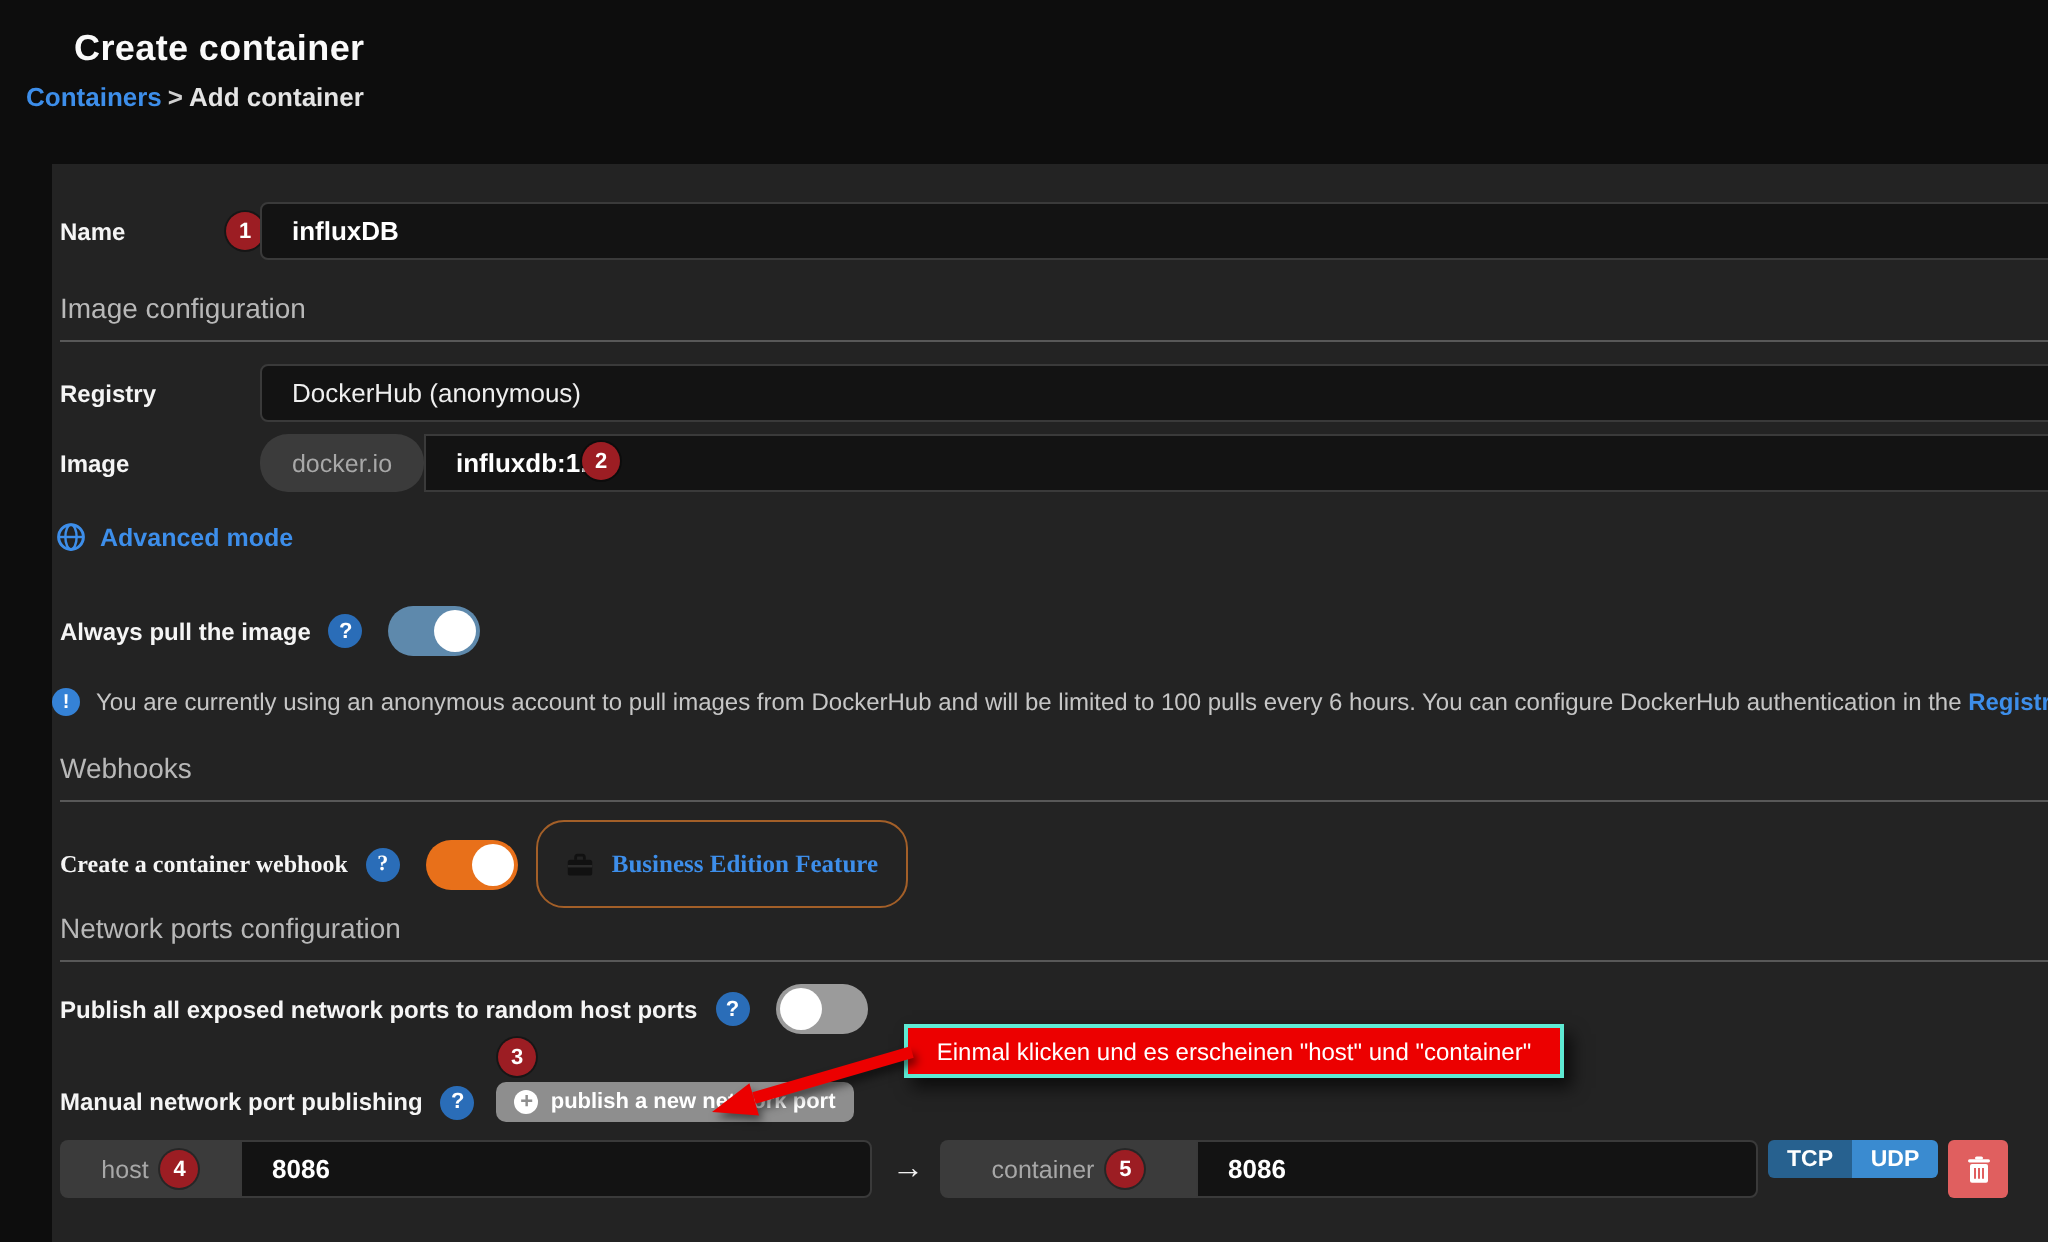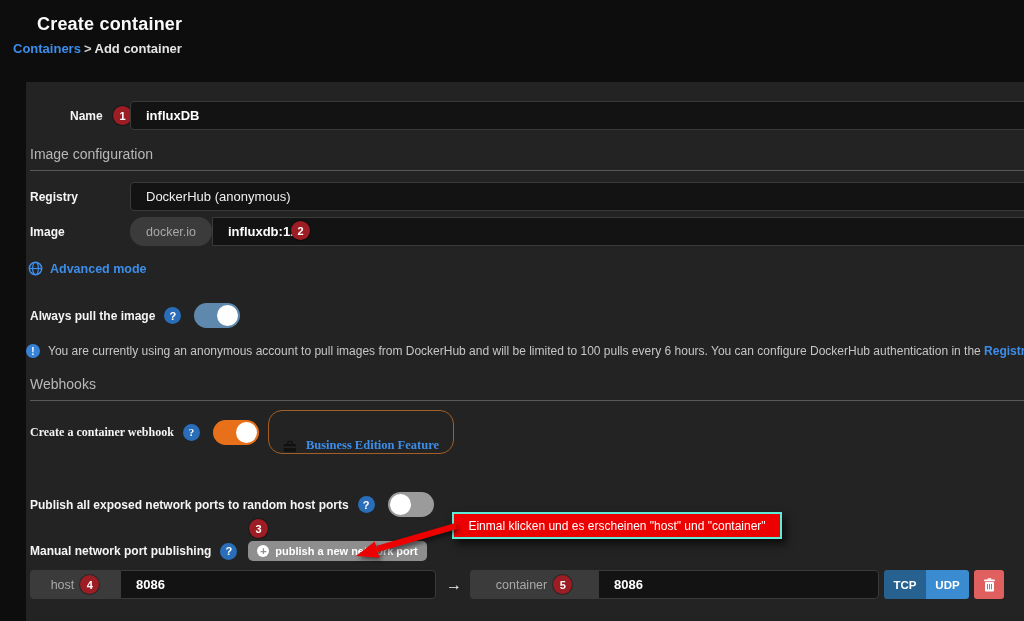--- a/index.html
+++ b/index.html
@@ -62,21 +62,21 @@
   .toggle { width:46px; height:25px; border-radius:13px; position:relative; cursor:pointer; flex:0 0 auto; }
   .toggle .knob { position:absolute; top:2px; width:21px; height:21px; border-radius:50%; background:#ffffff; }
   .toggle.on-blue { background:#5e89ac; }
   .toggle.on-orange { background:#e8701a; }
   .toggle.off { background:#9b9b9b; }
   .toggle .knob.right { right:2px; }
   .toggle .knob.left { left:2px; }
 
   
   .biz-pill {
-    display:flex; align-items:flex-end; gap:9px; height:44px; padding:0 14px;
+    display:flex; align-items:center; gap:9px; height:44px; padding:0 14px;
     border:1px solid #a35f28; border-radius:14px; cursor:pointer;
   }
   .biz-pill .txt { color:#3d8eea; font-size:12.5px; font-weight:700; }
 
   
   .notice { left:26px; top:344px; display:flex; align-items:center; gap:8px; white-space:nowrap;
             font-size:12px; color:#c6c6c6; width:1200px; }
 
   
   .pub-btn {
@@ -92,42 +92,42 @@
   
   .annotation {
     left:452px; top:512px; width:330px; height:27px; background:#ec0000;
     border:2px solid #5eead4; display:flex; align-items:center; justify-content:center;
     color:#ffffff; font-size:12px; box-shadow:4px 5px 8px rgba(0,0,0,.65);
   }
   .annotation-arrow { left:348px; top:516px; filter:drop-shadow(2px 3px 2px rgba(0,0,0,.5)); }
 
   
   .proto-btn {
-    height:29px; border:none; color:#fff; font-weight:700; font-size:11.5px; cursor:pointer;
+    height:19px; border:none; color:#fff; font-weight:700; font-size:11.5px; cursor:pointer;
     font-family:"Liberation Sans", sans-serif;
   }
   .tcp { background:#27618f; border-radius:3px 0 0 3px; width:42px; }
   .udp { background:#3a8bd0; border-radius:0 3px 3px 0; width:43px; }
   .trash-btn { width:30px; height:29px; background:#e05f5f; border:none; border-radius:3px;
     display:flex; align-items:center; justify-content:center; cursor:pointer; }
   .mid-arrow { color:#f0f0f0; font-size:16px; font-weight:700; line-height:29px; text-align:center; }
 </style>
 </head>
 <body>
 
 <div id="page">
 
   <div class="abs page-title">Create container</div>
   <div class="abs breadcrumb">
     <span class="link">Containers</span><span class="sep">&gt;</span><span>Add container</span>
   </div>
 
   <div class="abs panel"></div>
 
-  <div class="abs field-label" style="left:30px; top:109px;margin-left:40px;">Name</div>
+  <div class="abs field-label" style="left:30px; top:109px;">Name</div>
   <div class="abs nbadge" style="left:113px; top:106px;">1</div>
   <input class="abs tb" style="left: 130px; top: 101px; width: 900px;" value="influxDB">
 
   <div class="abs section-header" style="top:146px;">Image configuration</div>
 
   <div class="abs field-label" style="left:30px; top:190px;">Registry</div>
   <div class="abs tb plain" style="left:130px; top:182px; width:900px; line-height:27px;">DockerHub (anonymous)</div>
 
   <div class="abs field-label" style="left:30px; top:225px;">Image</div>
   <div class="abs addon" style="left:130px; top:217px; width:82px;border-radius:14px;">docker.io</div>
@@ -167,20 +167,21 @@
     <span class="biz-pill">
       <svg width="14" height="13" viewBox="0 0 16 14">
         <rect x="1" y="4" width="14" height="9" rx="1.5" fill="#111111"></rect>
         <path d="M5.5 4V2.5A1.2 1.2 0 016.7 1.3h2.6a1.2 1.2 0 011.2 1.2V4" fill="none" stroke="#111111" stroke-width="1.6"></path>
         <rect x="1" y="7" width="14" height="1.4" fill="#2b2b2b"></rect>
       </svg>
       <span class="txt">Business Edition Feature</span>
     </span>
   </div>
 
+  <div class="abs section-header" style="top:456px;">Network ports configuration</div>
 
   <div class="abs row-flex" style="left:30px; top:492px;">
     <span class="field-label">Publish all exposed network ports to random host ports</span>
     <span class="help-icon">?</span>
     <span class="toggle off" style="margin-left:4px;">
         <span class="knob left"></span>
       </span>
   </div>
 
   <div class="abs row-flex" style="left:30px; top:541px;">

